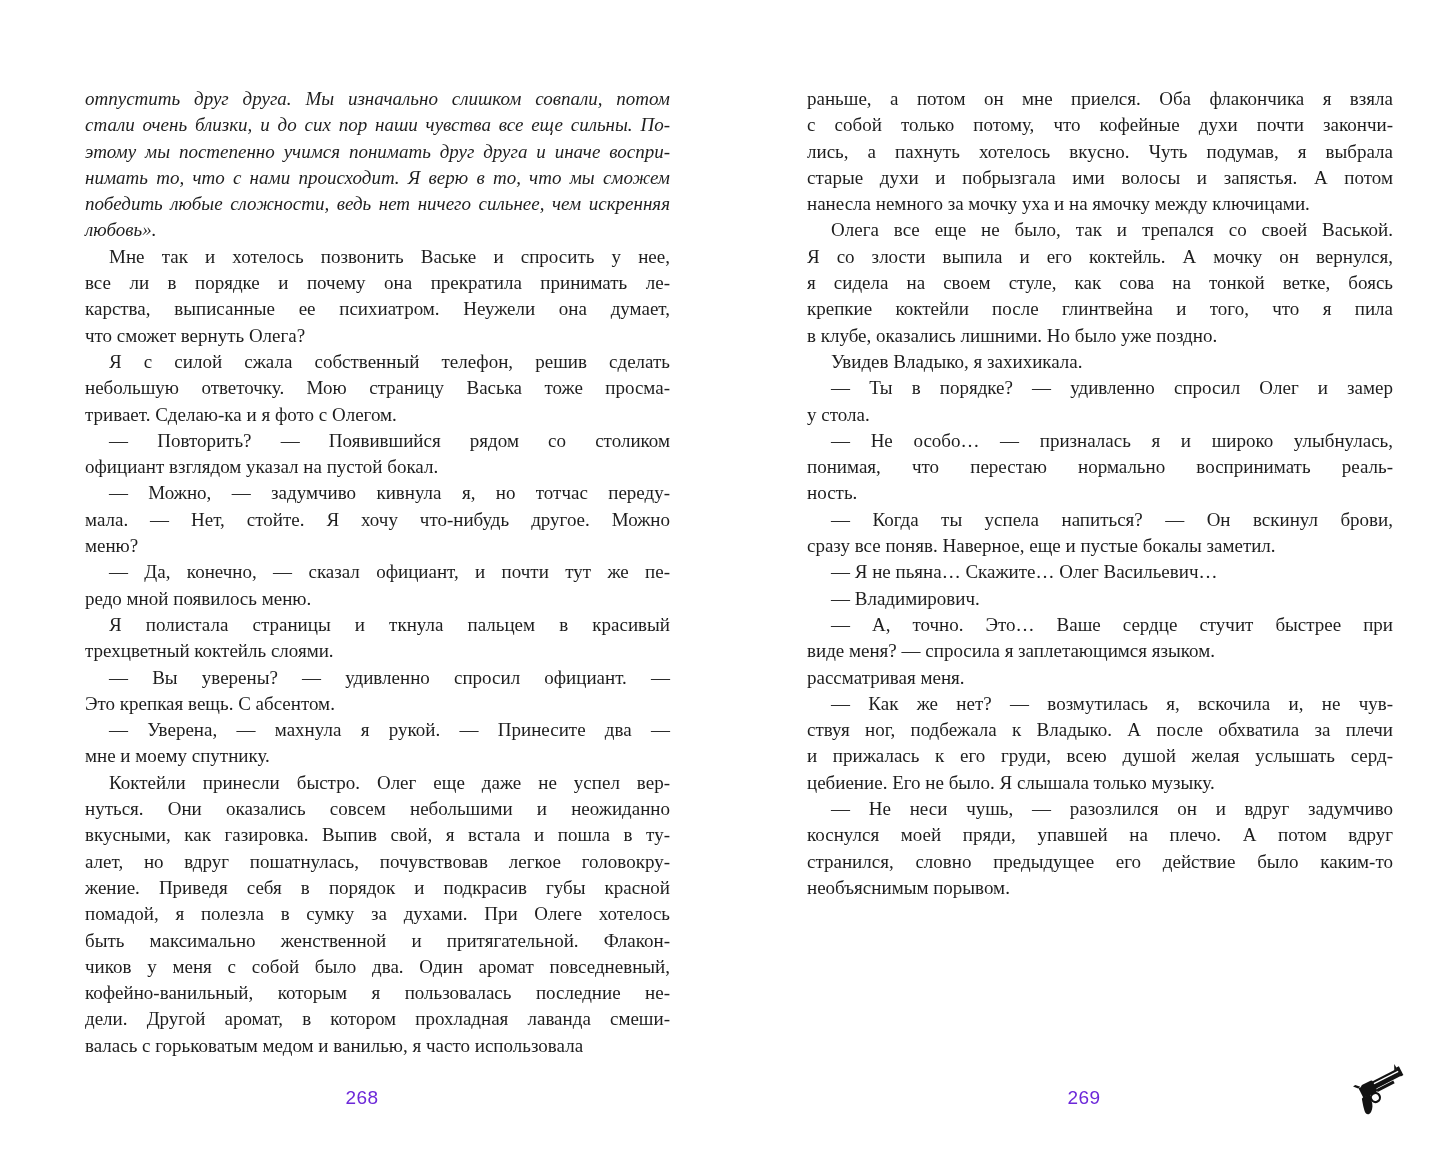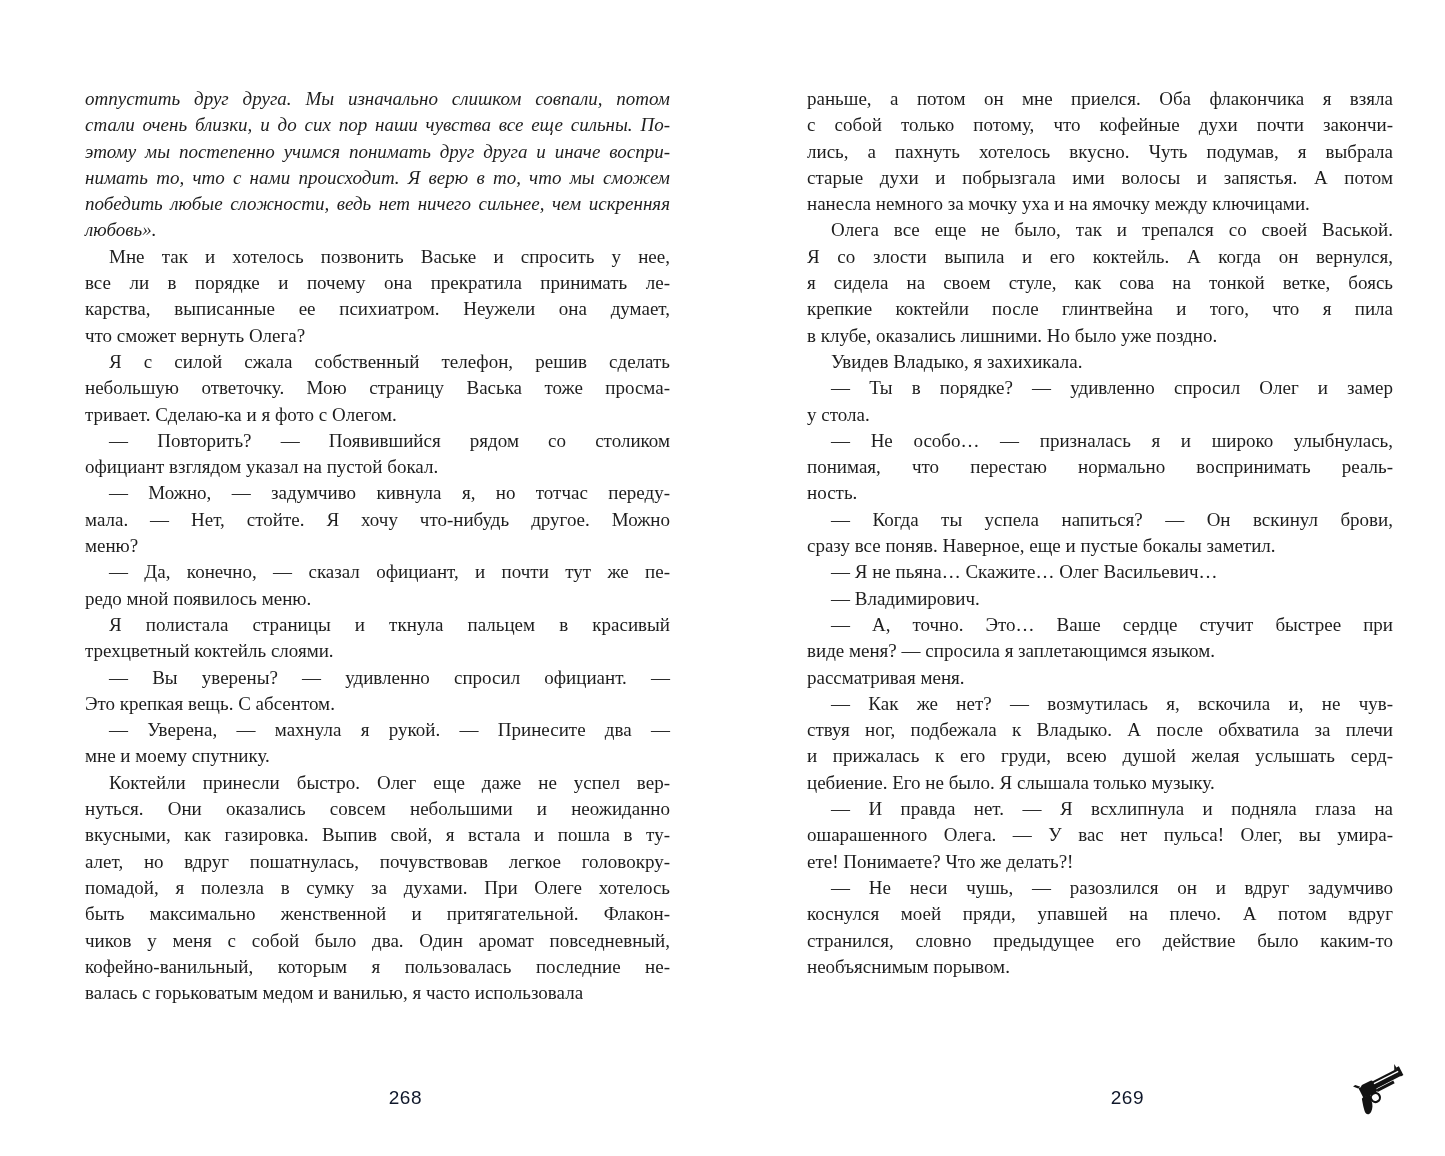--- a/index.html
+++ b/index.html
@@ -25,25 +25,25 @@
   .line {
     text-align: justify;
     text-align-last: justify;
   }
   .line.last { text-align-last: left; }
   .line.indent { text-indent: 24px; }
   .page-number {
     position: absolute;
     top: 1087px;
     width: 120px;
-    text-align: right;
+    text-align: center;
     font-family: "Liberation Sans", "DejaVu Sans", sans-serif;
     font-size: 19px;
     letter-spacing: 0.5px;
-    color: #0f172a;
+    color: #6d28d9;
   }
   .page-number.left  { left: 302px; }
   .page-number.right { left: 1024px; }
   .ornament {
     position: absolute;
     left: 1350px;
     top: 1064px;
     width: 58px;
     height: 54px;
   }
@@ -96,39 +96,41 @@
       </div>
       <div class="para">
         <div class="line indent">— Уверена, — махнула я рукой. — Принесите два —</div>
         <div class="line last">мне и моему спутнику.</div>
       </div>
       <div class="para">
         <div class="line indent">Коктейли принесли быстро. Олег еще даже не успел вер-</div>
         <div class="line">нуться. Они оказались совсем небольшими и неожиданно</div>
         <div class="line">вкусными, как газировка. Выпив свой, я встала и пошла в ту-</div>
         <div class="line">алет, но вдруг пошатнулась, почувствовав легкое головокру-</div>
+        <div class="line">жение. Приведя себя в порядок и подкрасив губы красной</div>
         <div class="line">помадой, я полезла в сумку за духами. При Олеге хотелось</div>
         <div class="line">быть максимально женственной и притягательной. Флакон-</div>
         <div class="line">чиков у меня с собой было два. Один аромат повседневный,</div>
         <div class="line">кофейно-ванильный, которым я пользовалась последние не-</div>
+        <div class="line">дели. Другой аромат, в котором прохладная лаванда смеши-</div>
         <div class="line last">валась с горьковатым медом и ванилью, я часто использовала</div>
       </div>
     </div>
 
   <div class="column right">
       <div class="para">
         <div class="line">раньше, а потом он мне приелся. Оба флакончика я взяла</div>
         <div class="line">с собой только потому, что кофейные духи почти закончи-</div>
         <div class="line">лись, а пахнуть хотелось вкусно. Чуть подумав, я выбрала</div>
         <div class="line">старые духи и побрызгала ими волосы и запястья. А потом</div>
         <div class="line last">нанесла немного за мочку уха и на ямочку между ключицами.</div>
       </div>
       <div class="para">
         <div class="line indent">Олега все еще не было, так и трепался со своей Васькой.</div>
-        <div class="line">Я со злости выпила и его коктейль. А когда он вернулся,</div>
+        <div class="line">Я со злости выпила и его коктейль. А мочку он вернулся,</div>
         <div class="line">я сидела на своем стуле, как сова на тонкой ветке, боясь</div>
         <div class="line">крепкие коктейли после глинтвейна и того, что я пила</div>
         <div class="line last">в клубе, оказались лишними. Но было уже поздно.</div>
       </div>
       <div class="para">
         <div class="line last indent">Увидев Владыко, я захихикала.</div>
       </div>
       <div class="para">
         <div class="line indent">— Ты в порядке? — удивленно спросил Олег и замер</div>
         <div class="line last">у стола.</div>
@@ -155,25 +157,20 @@
       <div class="para">
         <div class="line last">рассматривая меня.</div>
       </div>
       <div class="para">
         <div class="line indent">— Как же нет? — возмутилась я, вскочила и, не чув-</div>
         <div class="line">ствуя ног, подбежала к Владыко. А после обхватила за плечи</div>
         <div class="line">и прижалась к его груди, всею душой желая услышать серд-</div>
         <div class="line last">цебиение. Его не было. Я слышала только музыку.</div>
       </div>
       <div class="para">
-        <div class="line indent">— И правда нет. — Я всхлипнула и подняла глаза на</div>
-        <div class="line">ошарашенного Олега. — У вас нет пульса! Олег, вы умира-</div>
-        <div class="line last">ете! Понимаете? Что же делать?!</div>
-      </div>
-      <div class="para">
         <div class="line indent">— Не неси чушь, — разозлился он и вдруг задумчиво</div>
         <div class="line">коснулся моей пряди, упавшей на плечо. А потом вдруг</div>
         <div class="line">странился, словно предыдущее его действие было каким-то</div>
         <div class="line last">необъяснимым порывом.</div>
       </div>
     </div>
 
   <div class="page-number left">268</div>
 
   <div class="page-number right">269</div>

